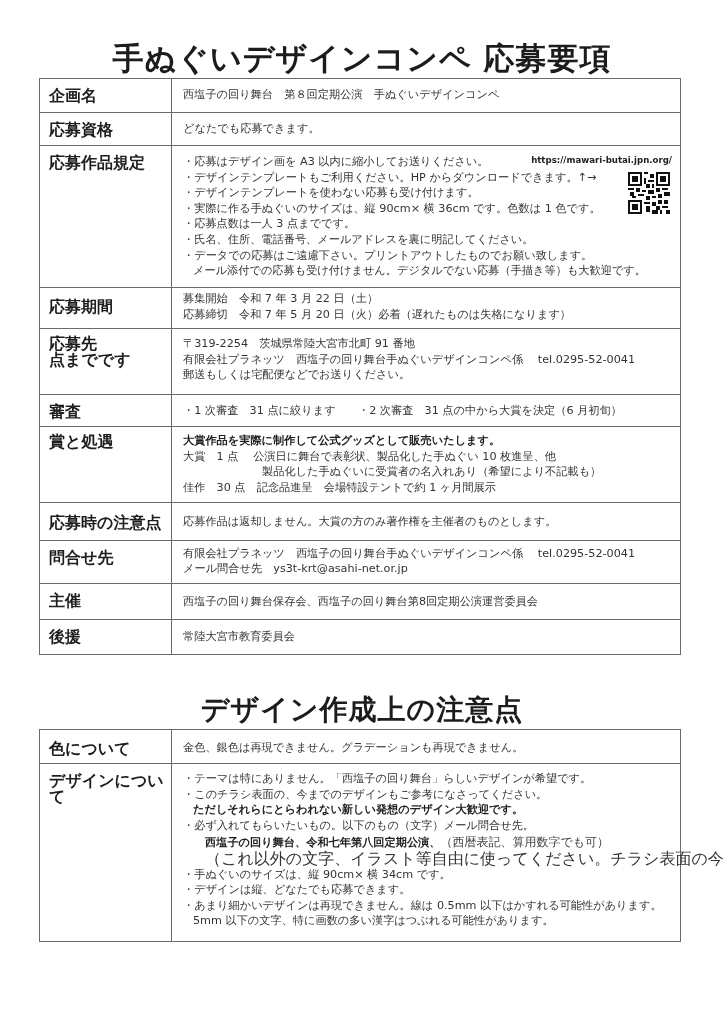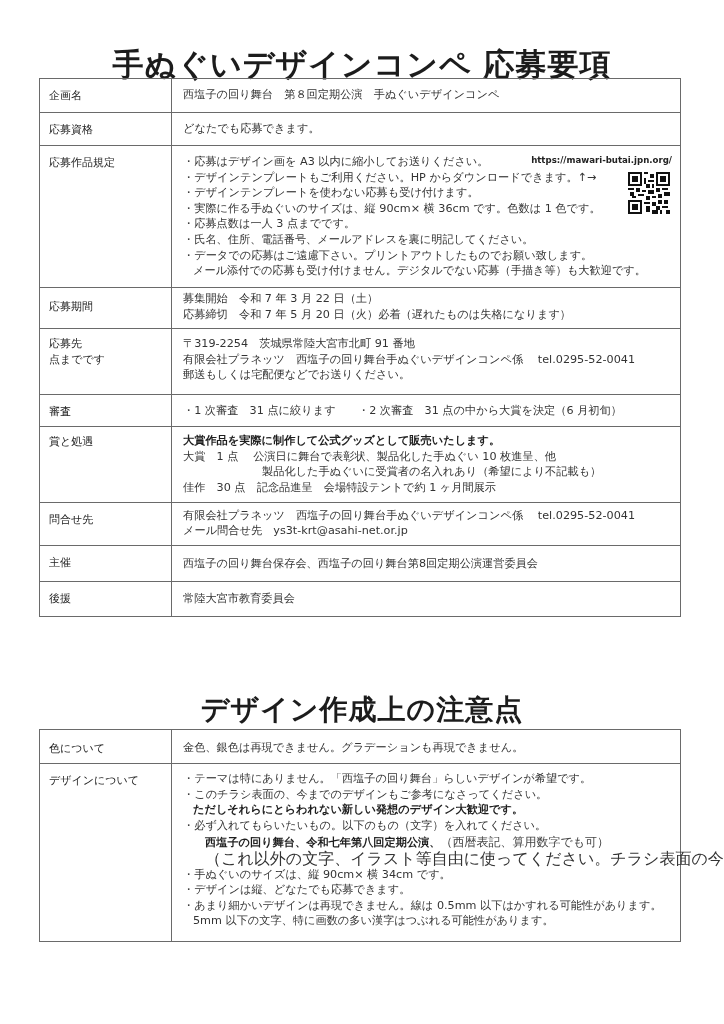--- a/index.html
+++ b/index.html
@@ -5,36 +5,36 @@
   html, body { margin: 0; padding: 0; background: #ffffff; }
   body {
     width: 724px; height: 1024px; position: relative; overflow: hidden;
     font-family: "DejaVu Sans", "Liberation Sans", sans-serif;
     color: #2b2b2b;
   }
   .title {
     position: absolute; left: 0; width: 724px; text-align: center;
     font-weight: bold; color: #1c1c1c; letter-spacing: 1px;
   }
-  .title1 { top: 44px; font-size: 31px; line-height: 40px; }
+  .title1 { top: 38px; font-size: 31px; line-height: 40px; }
   .title2 { top: 693px; font-size: 28px; line-height: 34px; }
 
   table.spec {
     position: absolute; left: 39px; width: 642px;
     border-collapse: collapse; table-layout: fixed;
   }
   table.spec td {
     border: 1.5px solid #6a6a6a;
     vertical-align: top;
     font-size: 11.2px; line-height: 15.6px;
     padding: 0;
   }
   table.spec td.lbl {
-    width: 122px; font-weight: normal; color: #1e1e1e;
-    padding: 9px 0 0 9px; font-size: 11px;
+    width: 122px; font-weight: bold; color: #1e1e1e;
+    padding: 9px 0 0 9px; font-size: 16px;
   }
   table.spec td.val { padding: 8px 8px 6px 11px; color: #333; }
   .t1 { top: 78px; }
   .t2 { top: 729px; }
   .line { white-space: nowrap; }
   .bold { font-weight: bold; color: #1e1e1e; }
   .small { font-size: 12px; font-weight: normal; color: #444; }
   .indent1 { padding-left: 10px; }
   .indent2 { padding-left: 22px; }
   .indent-prize { padding-left: 79px; }
@@ -149,20 +149,26 @@
   </tr>
   <tr style="height:70px;">
     <td class="lbl" style="padding-top:7px;">賞と処遇</td>
     <td class="val" style="padding-top:6px;">
       <div class="line bold">大賞作品を実際に制作して公式グッズとして販売いたします。</div>
       <div class="line">大賞　1 点　 公演日に舞台で表彰状、製品化した手ぬぐい 10 枚進呈、他</div>
       <div class="line indent-prize">製品化した手ぬぐいに受賞者の名入れあり（希望により不記載も）</div>
       <div class="line">佳作　30 点　記念品進呈　会場特設テントで約 1 ヶ月間展示</div>
     </td>
   </tr>
+  <tr style="height:38px;">
+    <td class="lbl" style="padding-top:12px;">応募時の注意点</td>
+    <td class="val" style="padding-top:11px;">
+      <div class="line">応募作品は返却しません。大賞の方のみ著作権を主催者のものとします。</div>
+    </td>
+  </tr>
   <tr style="height:41px;">
     <td class="lbl">問合せ先</td>
     <td class="val" style="padding-top:5px;">
       <div class="line">有限会社プラネッツ　西塩子の回り舞台手ぬぐいデザインコンペ係　 tel.0295-52-0041</div>
       <div class="line">メール問合せ先　ys3t-krt@asahi-net.or.jp</div>
     </td>
   </tr>
   <tr style="height:36px;">
     <td class="lbl">主催</td>
     <td class="val" style="padding-top:10px;">
@@ -187,21 +193,21 @@
     <td class="val" style="padding-top:10px;">
       <div class="line">金色、銀色は再現できません。グラデーションも再現できません。</div>
     </td>
   </tr>
   <tr style="height:178px;">
     <td class="lbl" style="padding-top:9px;">デザインについて</td>
     <td class="val" style="padding-top:7px;">
       <div class="line">・テーマは特にありません。「西塩子の回り舞台」らしいデザインが希望です。</div>
       <div class="line">・このチラシ表面の、今までのデザインもご参考になさってください。</div>
       <div class="line bold indent1">ただしそれらにとらわれない新しい発想のデザイン大歓迎です。</div>
-      <div class="line">・必ず入れてもらいたいもの。以下のもの（文字）を入れてください。</div>
+      <div class="line">・必ず入れてもらいたいもの。以下のもの（文字）メール問合せ先。</div>
       <div class="line indent2" style="margin-top:2px;">
         <span class="bold">西塩子の回り舞台、令和七年第八回定期公演、</span><span class="small">（西暦表記、算用数字でも可）</span>
       </div>
       <div class="line indent2" style="font-size:16px;">（これ以外の文字、イラスト等自由に使ってください。チラシ表面の今までのデザイン参照）</div>
       <div class="line">・手ぬぐいのサイズは、縦 90cm× 横 34cm です。</div>
       <div class="line">・デザインは縦、どなたでも応募できます。</div>
       <div class="line">・あまり細かいデザインは再現できません。線は 0.5mm 以下はかすれる可能性があります。</div>
       <div class="line indent1">5mm 以下の文字、特に画数の多い漢字はつぶれる可能性があります。</div>
     </td>
   </tr>

